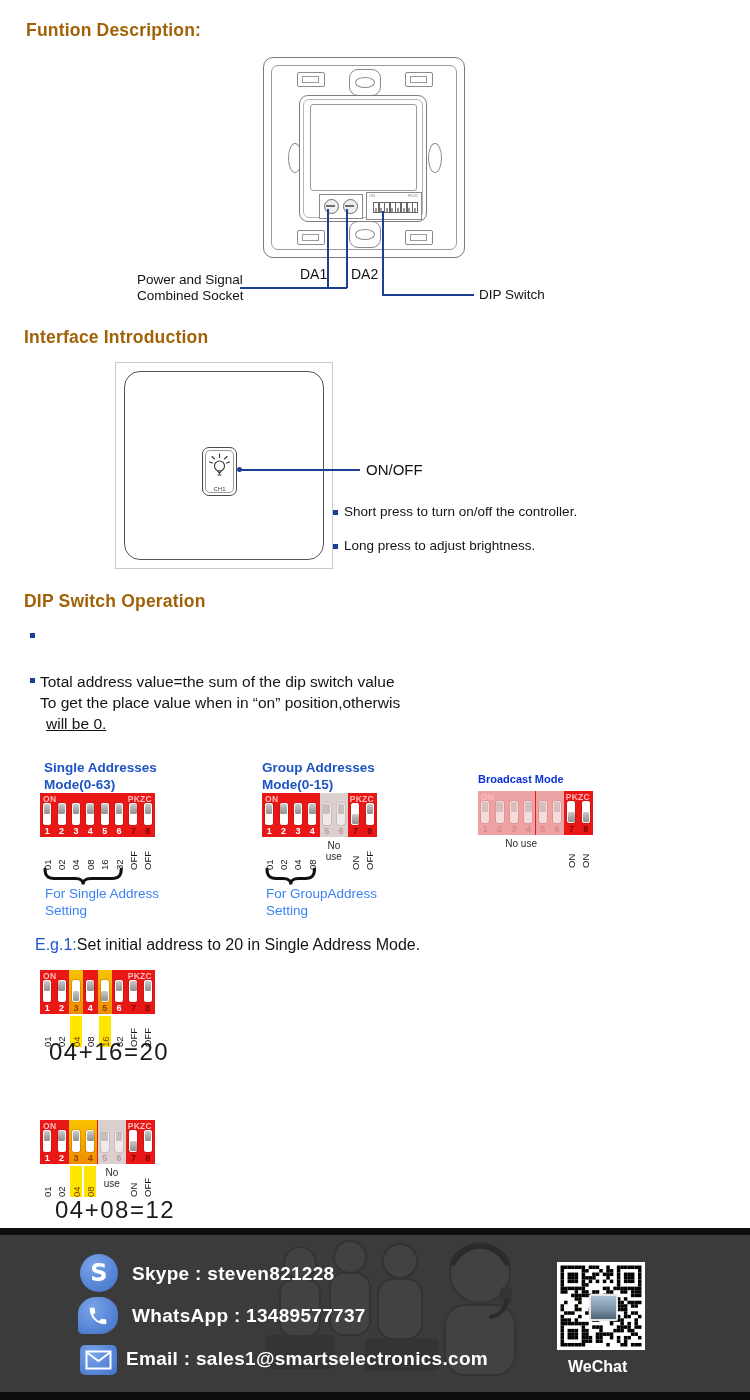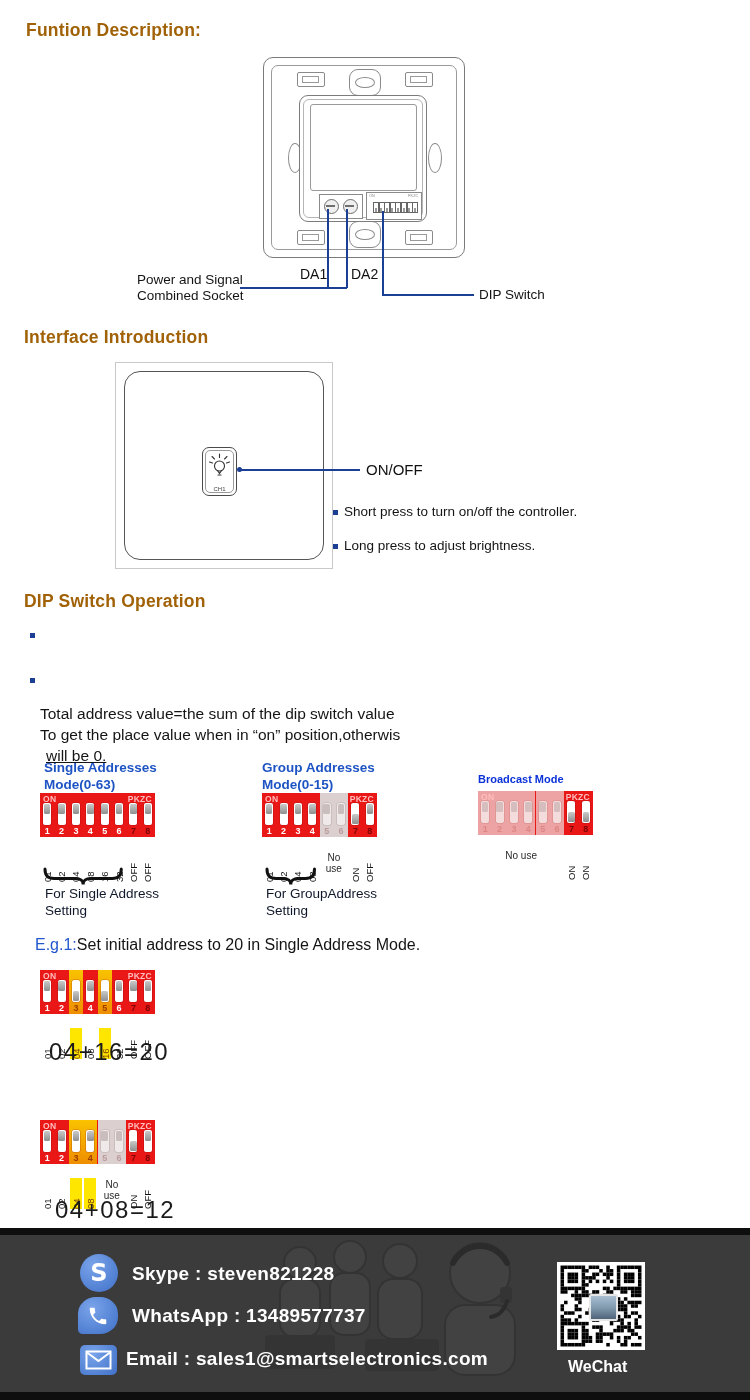--- a/index.html
+++ b/index.html
@@ -59,27 +59,27 @@
   .sw.on .knob{bottom:1px;}
   .gray .sw{background:#efe9e9;box-shadow:0 0 0 .5px rgba(90,70,70,.25);}
   .gray .sw .knob{background:#c9bdbd;}
   .faded .sw{background:#f4dcdc;box-shadow:0 0 0 .5px rgba(160,80,80,.3);}
   .faded .sw .knob{background:#d6bebe;}
   .dipnum{position:absolute;left:0;right:0;bottom:1px;text-align:center;font-size:9px;font-weight:bold;color:#fff;}
   .dipnum.dark{color:#7c0606;}
   .hl .dipnum{color:#9a3c00;}
   .gray .dipnum{color:#bc9c9c;}
   .faded .dipnum{color:#dd8686;}
-  .diplabels{position:relative;width:115px;height:33px;margin-top:14px;}
+  .diplabels{position:relative;width:115px;height:33px;margin-top:2px;}
   .lcell{position:absolute;top:0;height:33px;width:14.37px;display:flex;align-items:flex-start;justify-content:center;}
   .vlabel{writing-mode:vertical-rl;transform:rotate(180deg);font-size:9.5px;line-height:11px;color:#141414;
           height:31px;text-align:left;}
   .vlabel.hl{background:#ffe600;color:#7a3c00;padding:0 .5px;}
   .nouse{position:absolute;top:2px;font-size:10px;line-height:10.5px;color:#2a2a2a;text-align:center;}
-  .bracecap{position:absolute;font-size:13.5px;line-height:16.5px;color:#0f172a;}
+  .bracecap{position:absolute;font-size:13.5px;line-height:16.5px;color:#3b82f6;}
 
   
   #footer{position:absolute;left:0;top:1228px;width:750px;height:172px;background:#3b3b3b;
           border-top:7px solid #0e0e0e;border-bottom:8px solid #0e0e0e;box-sizing:border-box;}
   .frow-text{position:absolute;font-size:19px;font-weight:bold;color:#fefefe;letter-spacing:.3px;}
   .skype-badge{position:absolute;width:38px;height:38px;border-radius:50%;
       background:radial-gradient(circle at 35% 30%,#7aa4ea,#3f70c8);display:flex;align-items:center;justify-content:center;
       color:#fff;font-size:24px;font-weight:bold;font-family:"DejaVu Sans",sans-serif;}
   .wa-badge{position:absolute;width:40px;height:37px;border-radius:45% 45% 45% 12%;
       background:radial-gradient(circle at 35% 30%,#7aa4ea,#3f70c8);display:flex;align-items:center;justify-content:center;}
@@ -207,21 +207,21 @@
 
   <div class="navy-sq" style="left:333px;top:510px;"></div>
   <div class="t body13" style="left:344px;top:504px;">Short press to turn on/off the controller.</div>
   <div class="navy-sq" style="left:333px;top:544px;"></div>
   <div class="t body13" style="left:344px;top:538px;">Long press to adjust brightness.</div>
 
   <div class="t h1" style="left:8px;top:591px;">DIP Switch Operation</div>
 
   <div class="navy-sq" style="left:30px;top:633px;"></div>
   <div class="navy-sq" style="left:30px;top:678px;"></div>
-  <div class="t body15" style="left:40px;top:671px;margin-top:32px;">
+  <div class="t body15" style="left:40px;top:671px;">
     <div>Total address value=the sum of the dip switch value</div>
     <div>To get the place value when in “on” position,otherwis</div>
     <div style="padding-left:6px;text-decoration:underline;">will be 0.</div>
   </div>
 
   <div class="t modetitle" style="left:44px;top:760px;">
     <div>Single Addresses</div>
     <div>Mode(0-63)</div>
   </div>
   <div class="t modetitle" style="left:262px;top:760px;">

